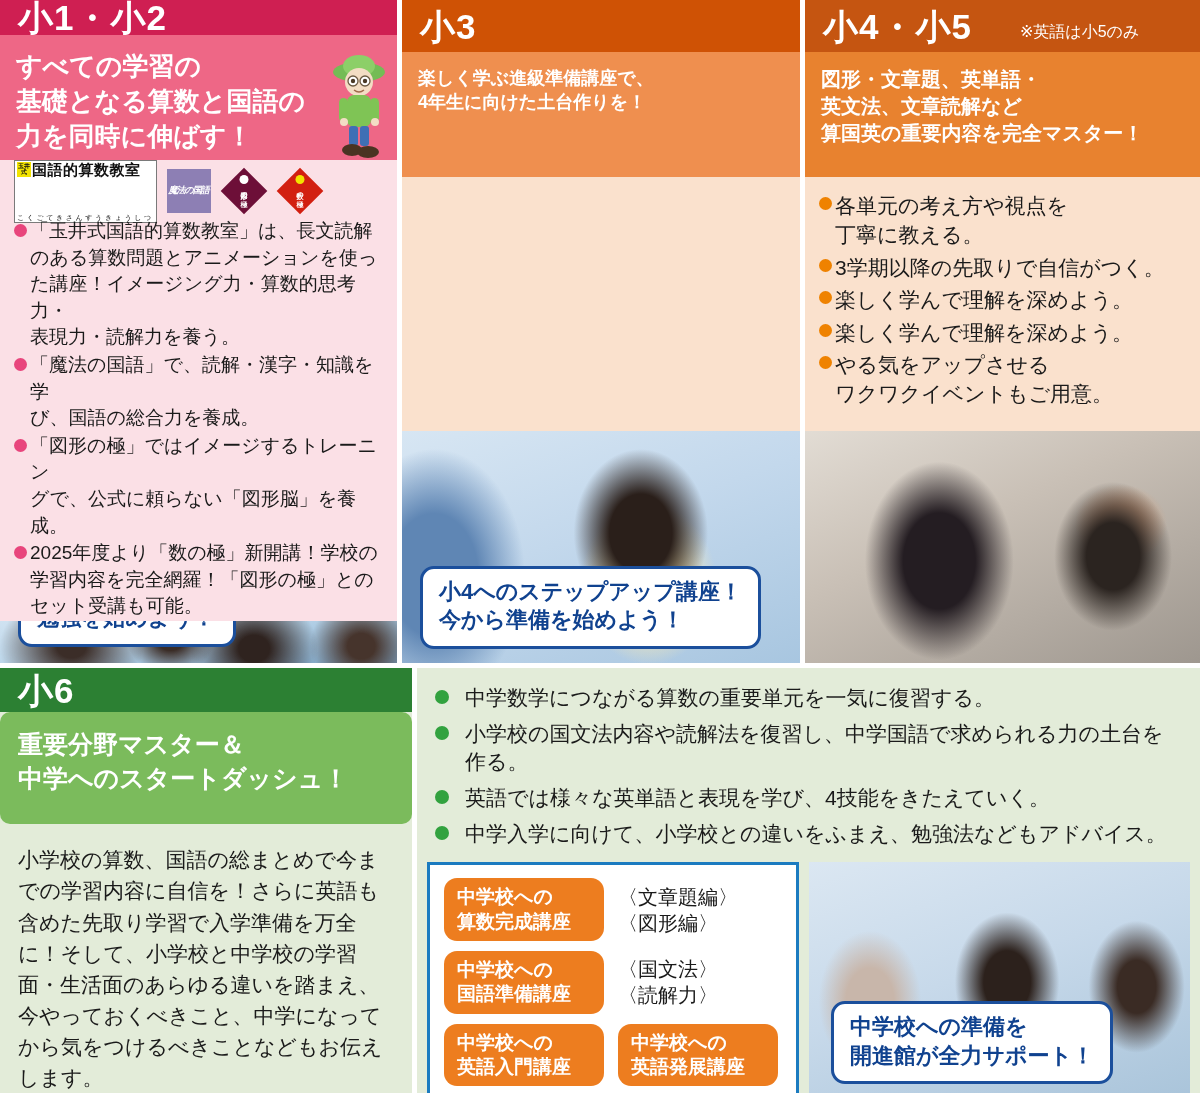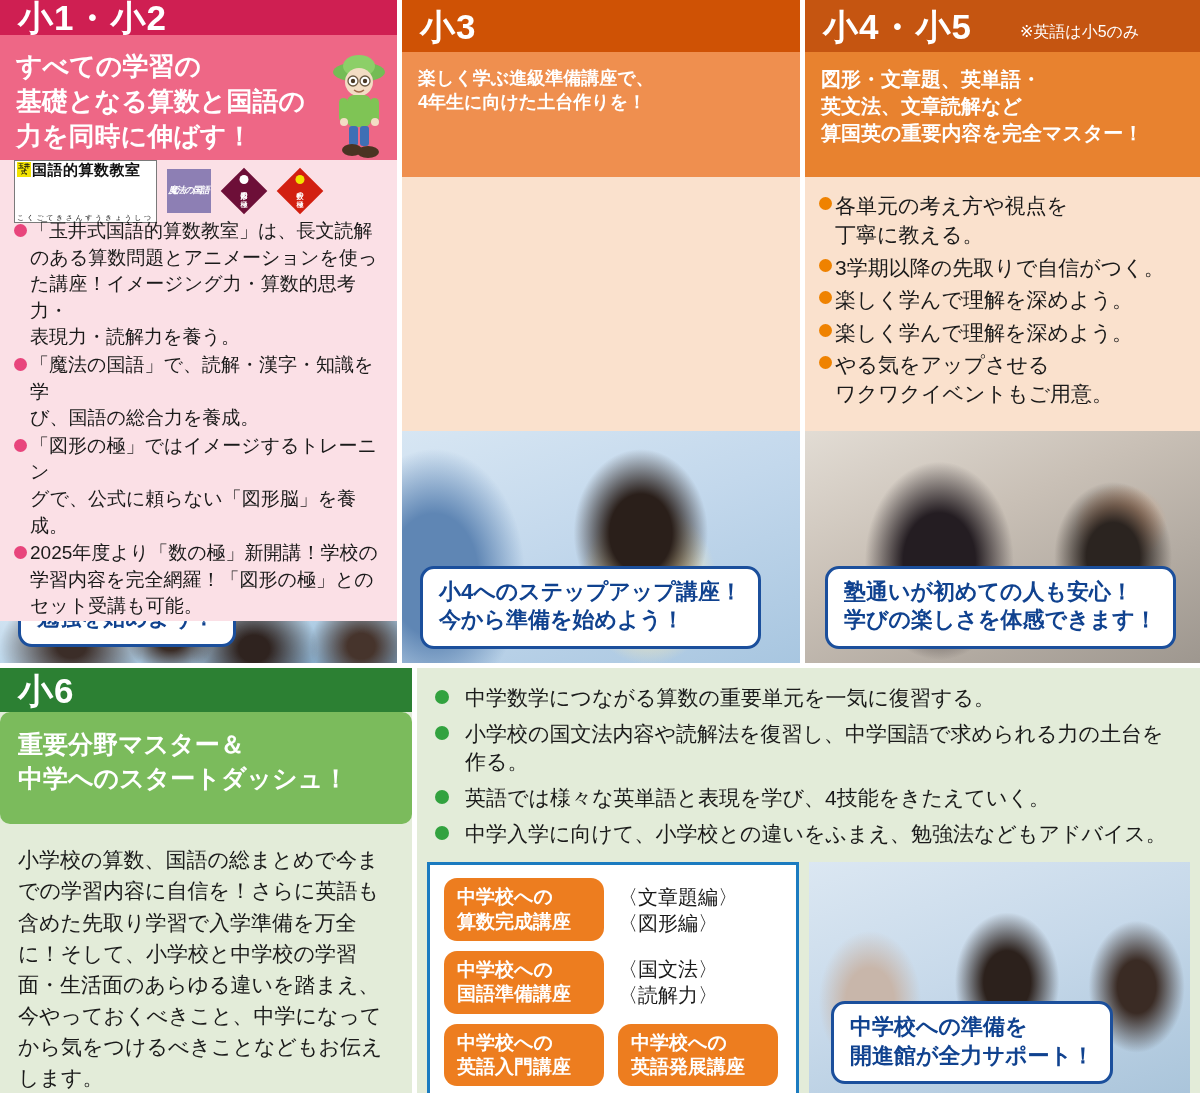--- a/index.html
+++ b/index.html
@@ -292,22 +292,20 @@
             <span class="txt">楽しく学んで理解を深めよう。</span>
           </li>
         <li>
             <span class="dot"></span>
             <span class="txt">やる気をアップさせる
 ワクワクイベントもご用意。</span>
           </li>
       </ul>
       <div class="photo">
         <div class="photo-bg photo-teacher"></div>
-        <div class="callout">塾通いが初めての人も安心！
-学びの楽しさを体感できます！</div>
       </div>
     </div>
   </div>
 
   <div class="bottom-row">
 
     <div class="p6-left">
       <div class="grade-bar">
         <span class="grade-label">小6</span>
       </div>

